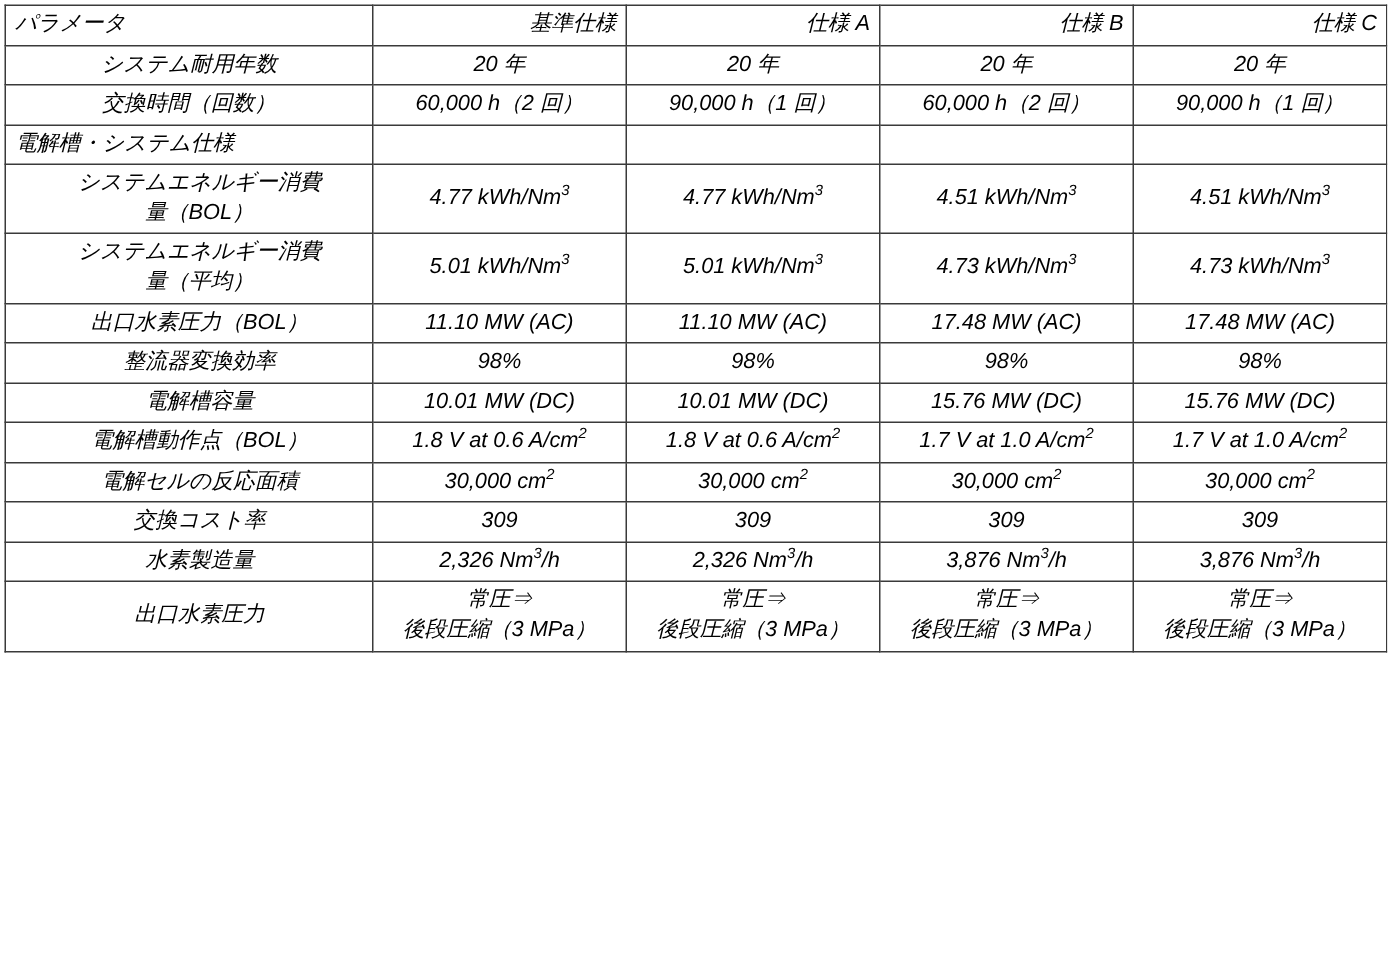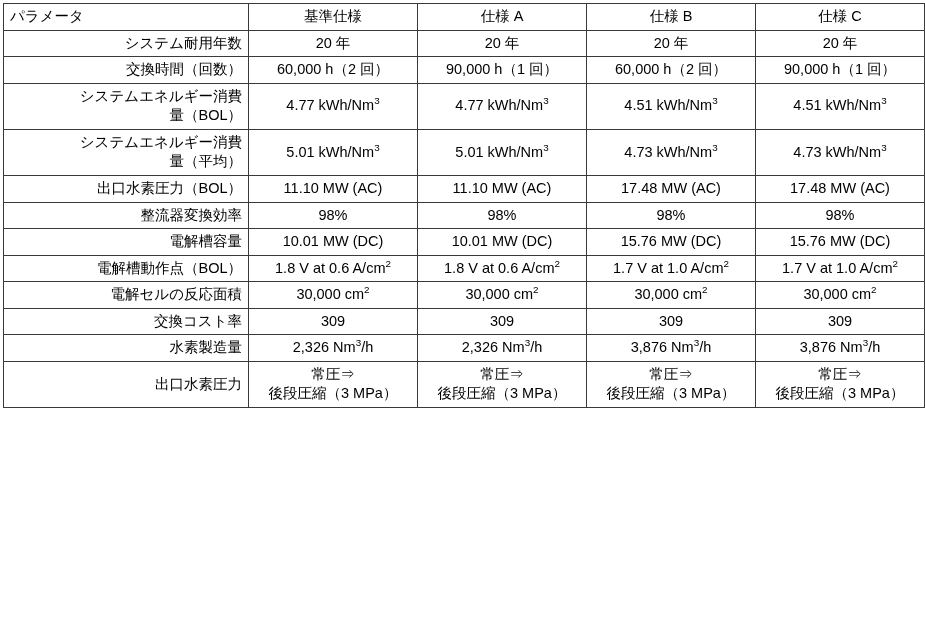--- a/index.html
+++ b/index.html
@@ -11,20 +11,21 @@
     font-family: "Liberation Sans", sans-serif;
     color: #000000;
   }
   .sheet {
     width: 925px;
     height: 643px;
     box-sizing: border-box;
     background: #ffffff;
     position: relative;
     overflow: hidden;
+    font-style: italic;
   }
   table.spec {
     border-collapse: collapse;
     width: 921px;
     margin: 3px 0 0 3px;
     table-layout: fixed;
     font-size: 14.5px;
   }
   table.spec td, table.spec th {
     border: 1px solid #3a3a3a;
@@ -32,25 +33,25 @@
     vertical-align: middle;
     font-weight: normal;
     line-height: 1.35;
   }
   col.c0 { width: 245px; }
   col.c1 { width: 169px; }
   col.c2 { width: 169px; }
   col.c3 { width: 169px; }
   col.c4 { width: 169px; }
 
-  .hdr td { text-align: center; }
+  .hdr td { text-align: right; }
   .hdr td.first { text-align: left; }
 
   td.label {
-    text-align: right;
+    text-align: center;
     padding-left: 6px;
   }
   td.label.indent {
     padding-left: 20px;
   }
   td.val {
     text-align: center;
   }
   td.section {
     text-align: left;
@@ -89,20 +90,27 @@
           <td class="val">20 年</td>
           <td class="val">20 年</td>
           <td class="val">20 年</td>
         </tr>
         <tr>
           <td class="label">交換時間（回数）</td>
           <td class="val">60,000 h（2 回）</td>
           <td class="val">90,000 h（1 回）</td>
           <td class="val">60,000 h（2 回）</td>
           <td class="val">90,000 h（1 回）</td>
+        </tr>
+        <tr>
+          <td class="label section">電解槽・システム仕様</td>
+          <td class="val"></td>
+          <td class="val"></td>
+          <td class="val"></td>
+          <td class="val"></td>
         </tr>
         <tr>
           <td class="label indent">システムエネルギー消費<br>量（BOL）</td>
           <td class="val">4.77 kWh/Nm<sup>3</sup></td>
           <td class="val">4.77 kWh/Nm<sup>3</sup></td>
           <td class="val">4.51 kWh/Nm<sup>3</sup></td>
           <td class="val">4.51 kWh/Nm<sup>3</sup></td>
         </tr>
         <tr>
           <td class="label indent">システムエネルギー消費<br>量（平均）</td>

